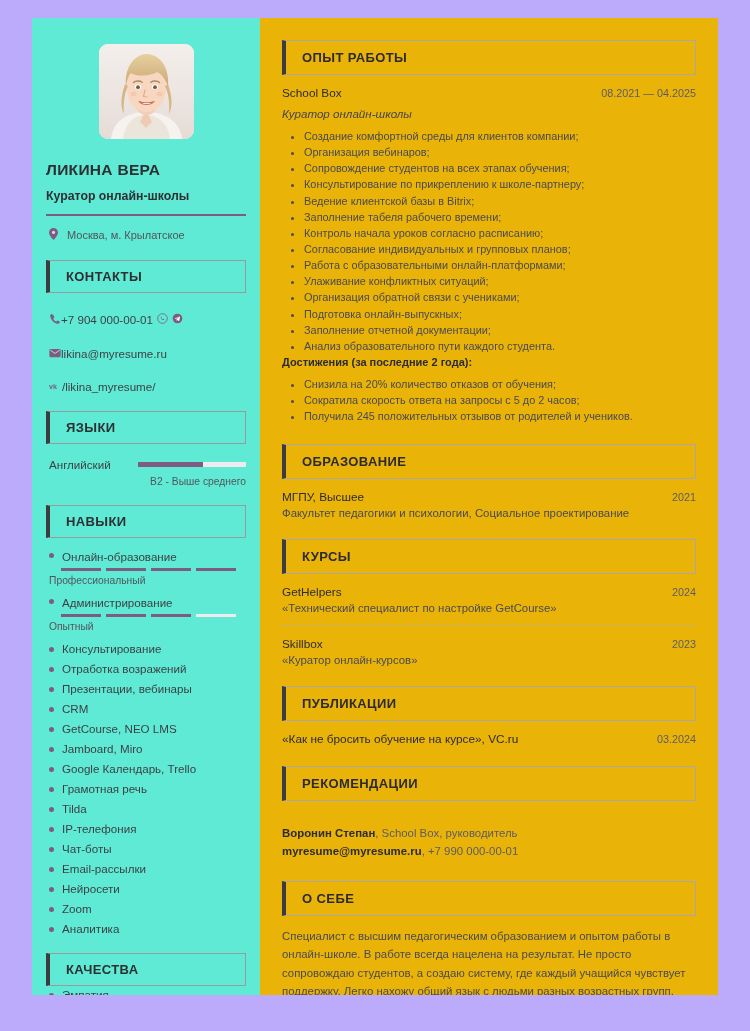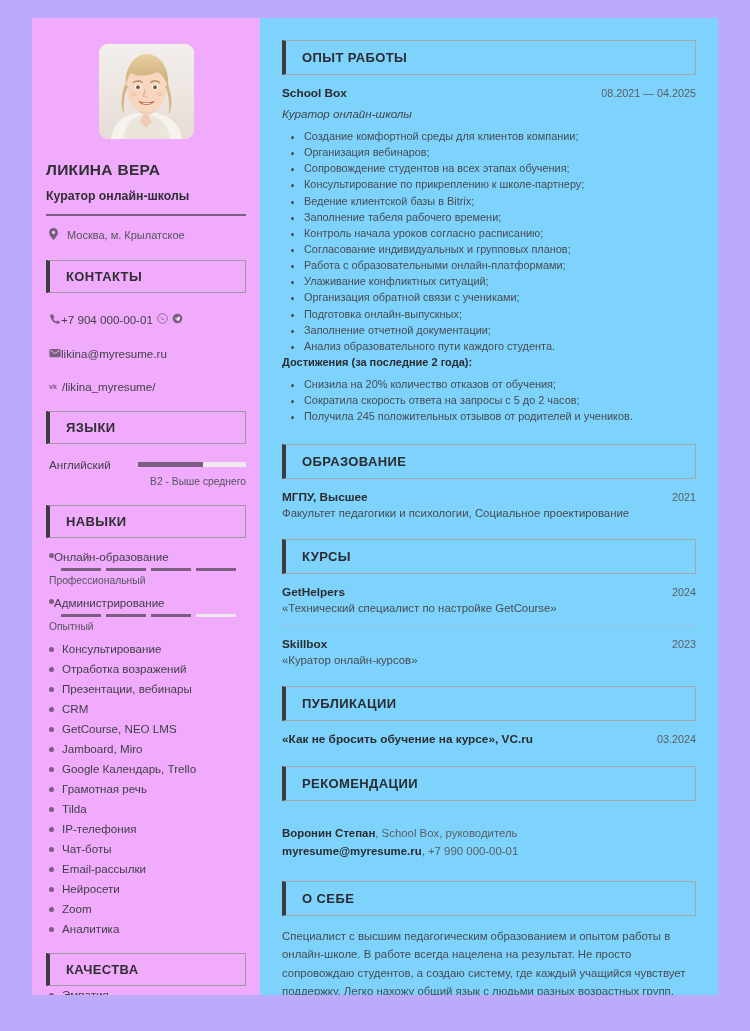--- a/index.html
+++ b/index.html
@@ -20,21 +20,21 @@
     width: 686px;
     height: 977px;
     background: #ffffff;
     display: flex;
     overflow: hidden;
   }
 
   
   .sidebar {
     width: 228px;
-    background: #f0abfc;
+    background: #5eead4;
     padding: 22px 14px 20px 14px;
     box-sizing: border-box;
     flex: 0 0 228px;
   }
   .photo-wrap {
     display: flex;
     justify-content: center;
     margin-top: 4px;
   }
   .photo {
@@ -127,21 +127,21 @@
     margin-top: 5px;
   }
 
   .skill-graded { margin-top: 12px; padding-left: 3px; }
   .skill-graded-item { margin-bottom: 10px; }
   .skill-graded-name {
     font-size: 11.6px;
     color: #3f3f45;
     display: flex;
     align-items: center;
-    gap: 0;
+    gap: 8px;
   }
   .seg-row { display: flex; gap: 5px; margin-top: 5px; padding-left: 12px; }
   .seg {
     height: 3px;
     width: 40px;
     background: #efeaef;
   }
   .seg.on { background: #7d5c82; }
   .skill-graded-level {
     text-align: left;
@@ -167,21 +167,21 @@
     background: #7d5c82;
     position: relative;
     top: -1px;
   }
 
   
   .main {
     flex: 1;
     padding: 22px 22px 20px 22px;
     box-sizing: border-box;
-    background: #7dd3fc;
+    background: #eab308;
   }
   .sec-head {
     border: 1px solid #a8a8ac;
     border-left: 4px solid #3b3b40;
     padding: 9px 0 9px 16px;
     font-size: 13px;
     font-weight: bold;
     color: #2b2b30;
     letter-spacing: 0.4px;
   }
@@ -189,21 +189,21 @@
 
   .entry-row {
     margin-top: 11px;
     display: flex;
     justify-content: space-between;
     align-items: baseline;
     gap: 12px;
   }
   .entry-org {
     font-size: 11.8px;
-    font-weight: bold;
+    font-weight: normal;
     color: #2b2b30;
   }
   .entry-date {
     font-size: 10.8px;
     color: #5c5c63;
     white-space: nowrap;
   }
   .entry-sub {
     margin-top: 7px;
     font-size: 11.6px;

